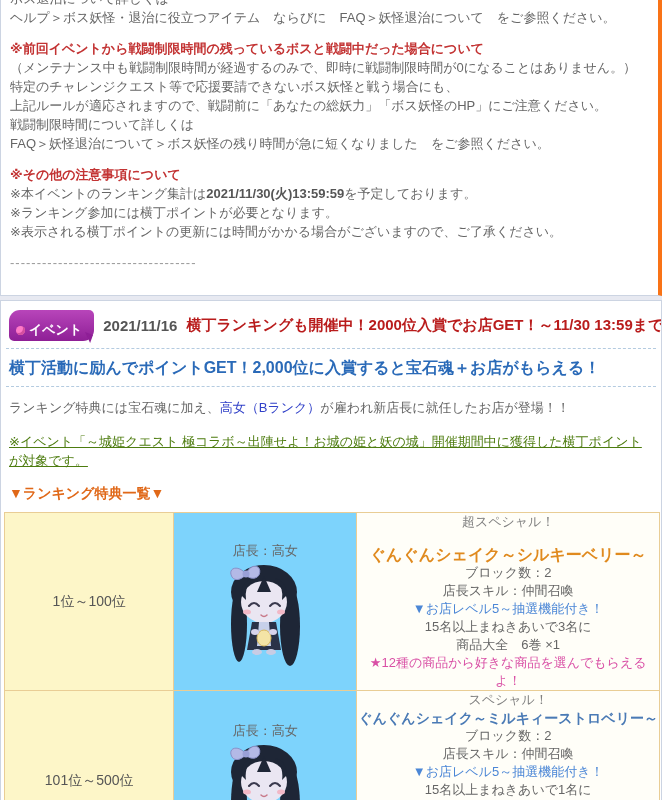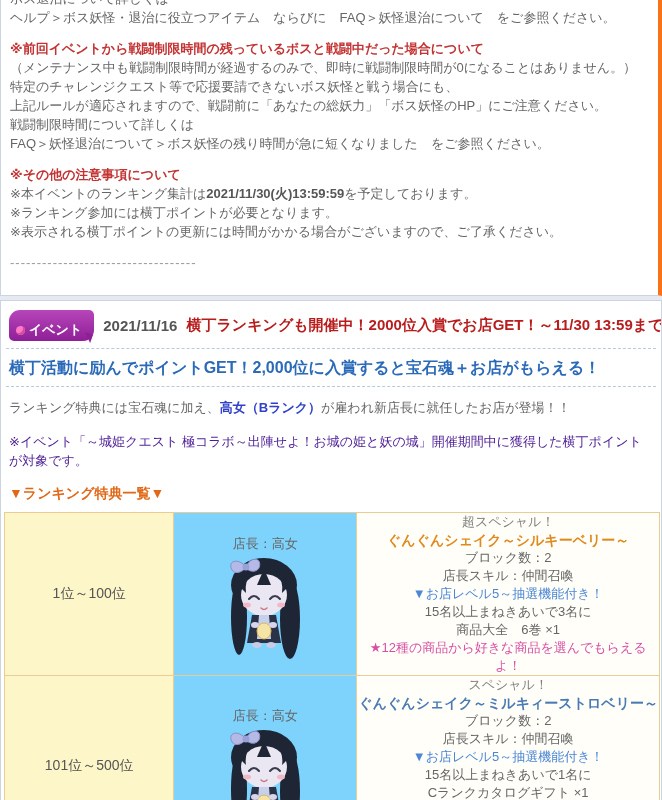--- a/index.html
+++ b/index.html
@@ -79,26 +79,27 @@
   .dashed-sep { border-top: 1px dashed #b4cbe0; margin: 3px 2px; }
   .event-headline {
     color: #2a6ab8;
     font-weight: bold;
     font-size: 16px;
     line-height: 24px;
     padding: 4px 5px 3px 5px;
     white-space: nowrap;
   }
   .event-intro { padding: 8px 5px 2px 5px; line-height: 20px; }
-  .intro-bold { color: #3141c8; font-weight: bold; }
+  .intro-bold { color: #3141c8; font-weight: normal; }
   .event-note {
-    color: #4c1d95;
+    color: #4d7c0f;
     padding: 12px 5px 0 5px;
     line-height: 19px;
     max-width: 650px;
+    text-decoration: underline;
   }
   .list-header {
     color: #e06818;
     font-weight: bold;
     font-size: 14px;
     padding: 15px 5px 0 5px;
   }
 
   
   table.prize {
@@ -130,21 +131,21 @@
   td.prize-cell {
     width: 268px;
     background: #fffef8;
     text-align: center;
     line-height: 18px;
     color: #666;
   }
   tr.row-1 { height: 145px; }
   tr.row-2 { height: 158px; }
   .tier { color: #808080; }
-  .shop-gold { color: #e08a1e; font-weight: bold; font-size: 14px; }
+  .shop-gold { color: #e08a1e; font-weight: bold; font-size: 16px; margin-top: 15px; }
   .shop-blue { color: #4a7ab5; font-weight: bold; font-size: 14px; }
   .lottery { color: #4c87d6; }
   .hl-pink { color: #d94fa5; }
   .hl-red { color: #e04848; font-weight: bold; }
   .char-wrap { margin-top: 2px; }
 </style>
 </head>
 <body>
 
 <div class="notice-box">

